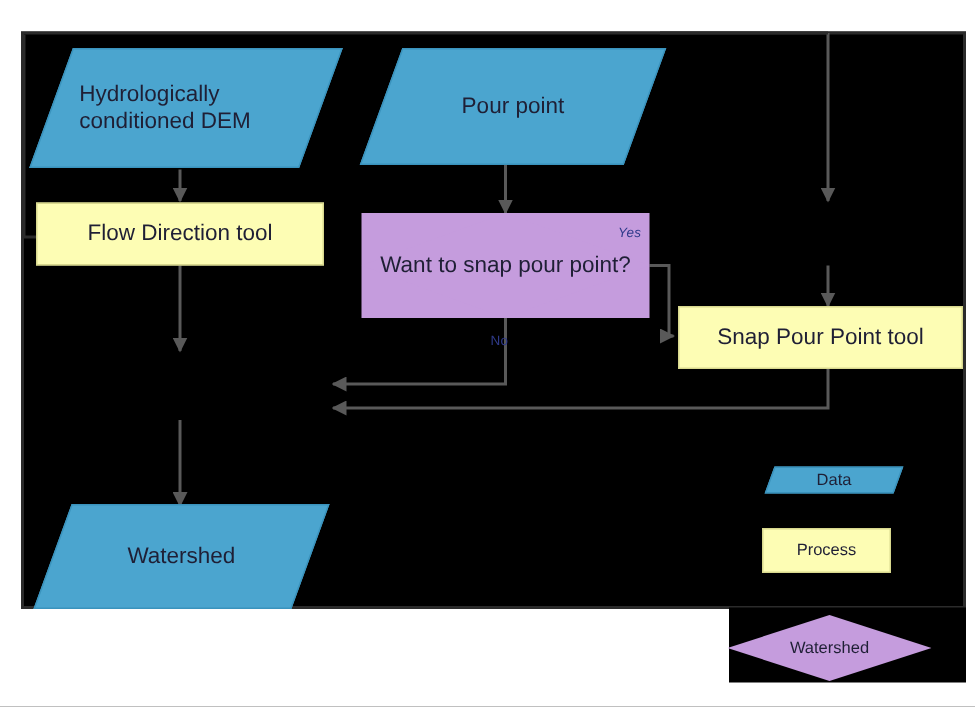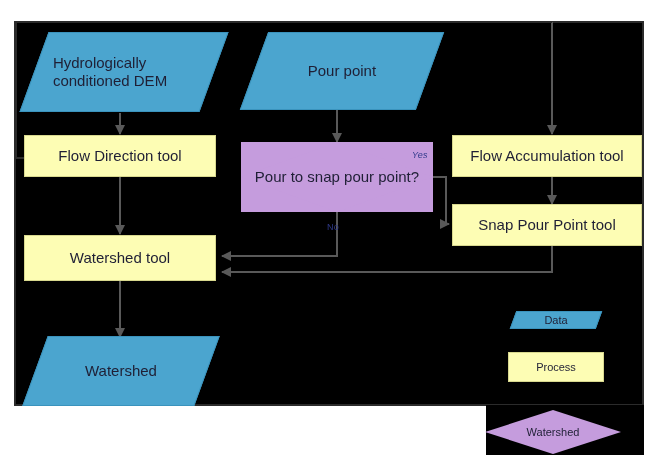--- a/index.html
+++ b/index.html
@@ -162,49 +162,43 @@
   </div>
 
   <div class="node data-node data-skew" style="left:254px; top:32px; width:176px; height:78px; z-index:5;">
     <div class="node-text data-unskew" style="text-align:center;">Pour point</div>
   </div>
 
   <div class="node process-node" style="left:24px; top:135px; width:192px; height:42px; z-index:5;">
     <div class="node-text" style="text-align:center;">Flow Direction tool</div>
   </div>
 
-  <div class="node process-node" style="left:452px; top:135px; width:190px; height:42px; z-index:5;">
-    <div class="node-text" style="text-align:center;">Flow Accumulation tool</div>
-  </div>
 
   <div class="node decision-node" style="left:241px; top:142px; width:192px; height:70px; z-index:5;">
     <div class="diamond-bg"></div>
-    <div class="node-text" style="text-align:center;">Pour to snap pour point?</div>
+    <div class="node-text" style="text-align:center;">Want to snap pour point?</div>
   </div>
 
   <div class="node process-node" style="left:452px; top:204px; width:190px; height:42px; z-index:5;">
     <div class="node-text" style="text-align:center;">Snap Pour Point tool</div>
   </div>
 
-  <div class="node process-node" style="left:24px; top:235px; width:192px; height:46px; z-index:5;">
-    <div class="node-text" style="text-align:center;">Watershed tool</div>
-  </div>
 
   <div class="node data-node data-skew" style="left:35px; top:336px; width:172px; height:70px; z-index:5;">
     <div class="node-text data-unskew" style="text-align:center;">Watershed</div>
   </div>
 
   <div class="edge-label" style="left:412px; top:150px;font-style:italic;">Yes</div>
   <div class="edge-label" style="left:303px; top:222px;padding-left:24px;">No</div>
 
   <div class="legend-item legend-data data-skew" style="left:513px; top:311px; width:86px; height:18px; z-index:6;">
     <div class="node-text data-unskew" style="text-align:center;">Data</div>
   </div>
 
-  <div class="legend-item legend-process" style="left:508px; top:352px; width:96px; height:30px; z-index:6;">
+  <div class="legend-item legend-process" style="left:508px; top:352px; width:86px; height:30px; z-index:6;">
     <div class="node-text" style="text-align:center;">Process</div>
   </div>
 
   <div class="legend-item" style="left:485px; top:410px; width:136px; height:44px; z-index:6;">
     <div class="diamond-bg"></div>
     <div class="node-text" style="text-align:center;">Watershed</div>
   </div>
 
 </div>
 

